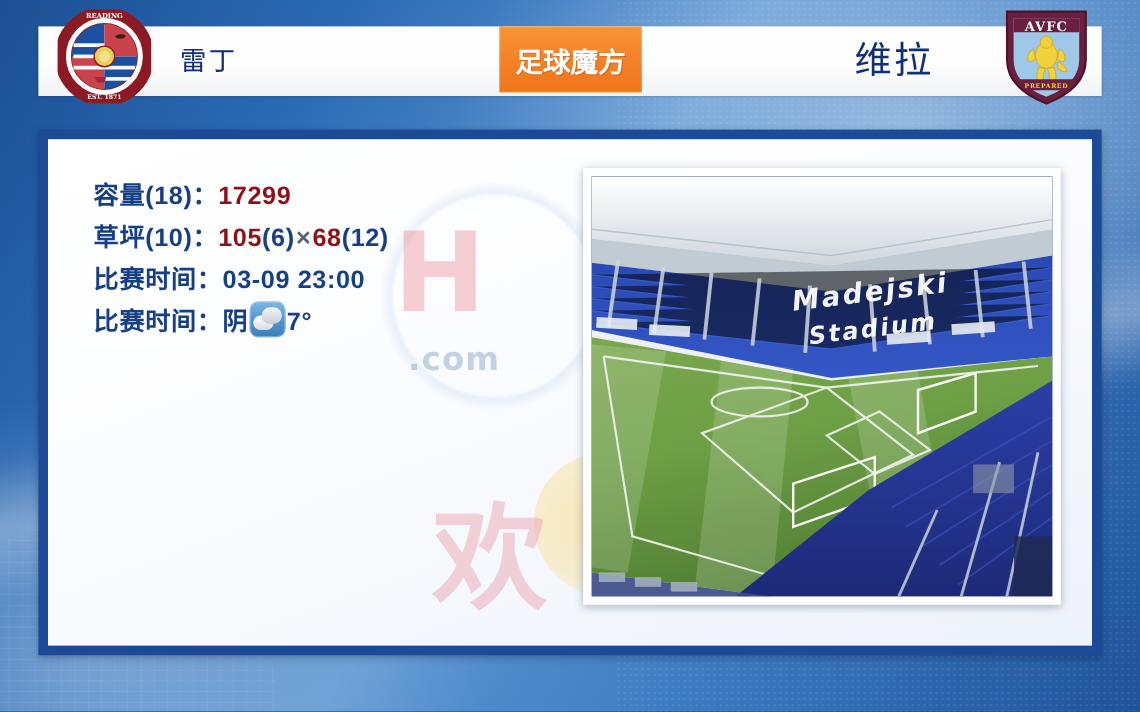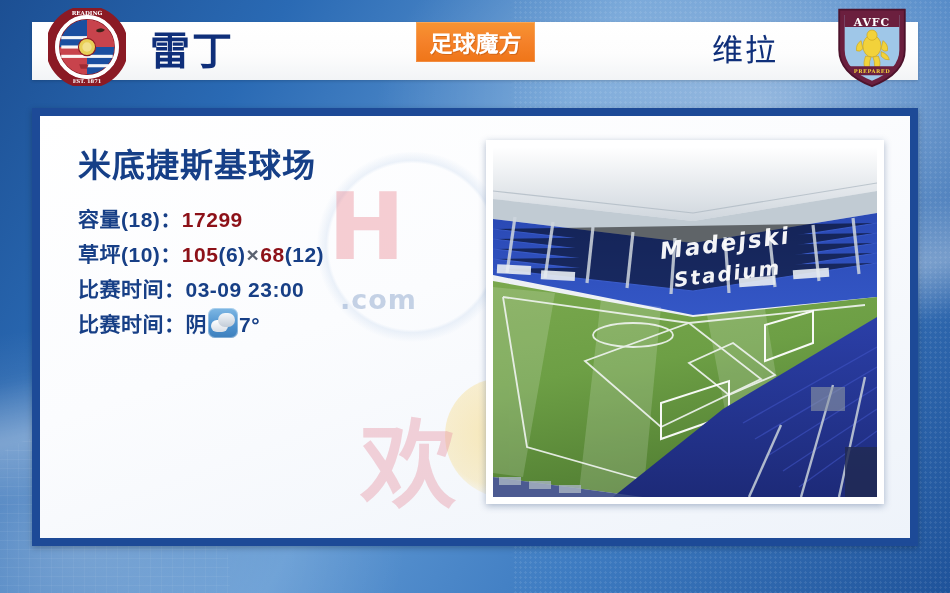--- a/index.html
+++ b/index.html
@@ -56,39 +56,39 @@
   .header {
     position: absolute;
     left: 32px; top: 22px;
     width: 886px; height: 58px;
     background: linear-gradient(180deg, #ffffff 0%, #fdfdfd 55%, #f2f4f6 100%);
     box-shadow: 0 1px 3px rgba(0,0,0,0.18);
   }
   .home-name {
     position: absolute;
     left: 118px; top: 10px;
-    font-size: 40px; font-weight: bold;
+    font-size: 22px; font-weight: normal;
     color: #0f2f7a;
     letter-spacing: 2px;
     line-height: 38px;
   }
   .away-name {
     position: absolute;
     right: 140px; top: 10px;
     font-size: 31px; font-weight: normal;
     color: #0f2f7a;
     letter-spacing: 2px;
     line-height: 38px;
   }
 
   
   .site-logo {
     position: absolute;
     left: 416px; top: 22px;
-    width: 119px; height: 40px;
+    width: 119px; height: 55px;
     background: linear-gradient(180deg, #f79432 0%, #f5822a 48%, #ef7518 100%);
     display: flex;
     align-items: center;
     justify-content: center;
     box-shadow: inset 0 0 0 1px rgba(255,255,255,0.18);
   }
   .site-logo span {
     font-size: 23px;
     font-weight: bold;
     color: #ffffff;
@@ -307,21 +307,20 @@
   <div class="panel-inner">
 
     <div class="wm wm-blob"></div>
     <div class="wm wm-h">H</div>
     <div class="wm wm-com">.com</div>
     <div class="wm wm-yellow"></div>
     <div class="wm wm-huan">欢</div>
 
     <div class="info">
 
-      <div class="stadium-title">米底捷斯基球场</div>
 
 
       <div class="stat-row">
         <span>容量</span><span>(18)</span><span>：</span><span class="val-red">17299</span>
       </div>
 
       <div class="stat-row">
         <span>草坪</span><span>(10)</span><span>：</span><span class="val-red">105</span><span class="val-blue">(6)</span><span class="times">×</span><span class="val-red">68</span><span class="val-blue">(12)</span>
       </div>
 

